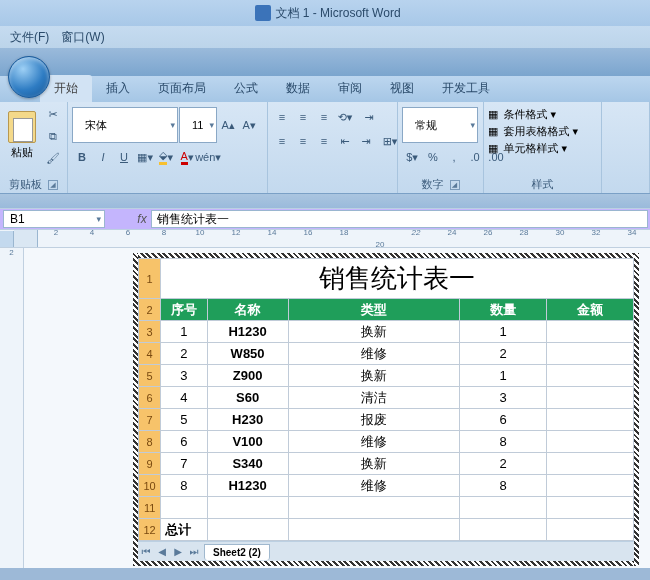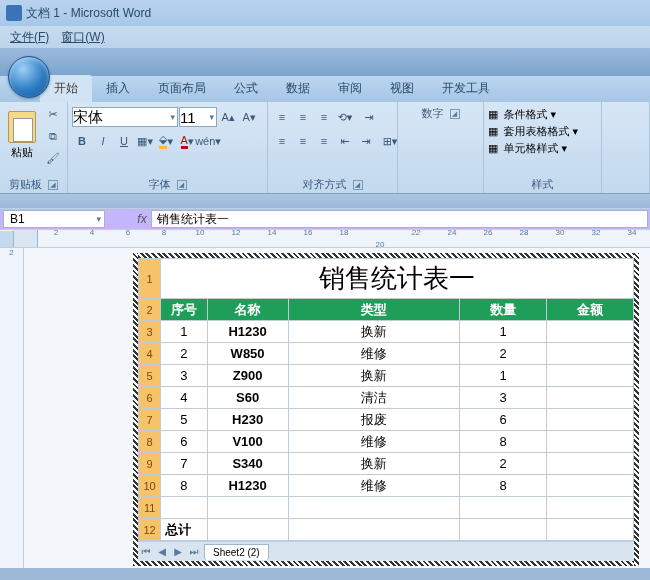--- a/index.html
+++ b/index.html
@@ -1,24 +1,24 @@
 <!DOCTYPE html>
 <html><head>
 <meta charset="utf-8">
 <style>
 * { box-sizing: border-box; margin: 0; padding: 0; font-family: "Microsoft YaHei", SimSun, sans-serif; }
 body { width: 650px; height: 580px; overflow: hidden; background: #9db9d7; }
 
 
-.titlebar { height: 26px; background: linear-gradient(#b8d3ee, #a8c8e8); display: flex; align-items: center; padding-left: 6px; font-size: 12px; color: #2a4a6a; gap: 4px; }
+.titlebar { height: 26px; background: linear-gradient(#b8d3ee, #a8c8e8); display: flex; align-items: center; padding-left: 6px; font-size: 12px; color: #2a4a6a; gap: 4px; justify-content: center; }
 .titlebar .icon { width: 16px; height: 16px; background: #3b73b9; border-radius: 2px; display: inline-block; }
 
 
 .menubar { height: 22px; background: linear-gradient(#c5dbf0, #bcd4ea); display: flex; align-items: center; padding-left: 6px; font-size: 12px; color: #2a4a6a; gap: 4px; }
-.menubar span { padding: 2px 4px; text-decoration: underline; }
+.menubar span { padding: 2px 4px; }
 
 
 .bluegap { height: 28px; background: linear-gradient(#9abadb, #7ba5ce); }
 
 
 .ribbontabs { height: 26px; background: linear-gradient(#bcd6ef, #a5c6e5); display: flex; align-items: flex-end; padding-left: 40px; font-size: 12px; }
 .ribbontabs .tab { padding: 5px 14px; color: #2a4a6a; cursor: pointer; }
 .ribbontabs .tab.active { background: #d2e3f4; border-radius: 3px 3px 0 0; color: #404040; font-weight: 500; }
 .orb { position: absolute; left: 8px; top: 56px; width: 42px; height: 42px; border-radius: 50%; background: radial-gradient(circle at 35% 30%, #9ed0f5, #2e7cc3 55%, #155493); border: 1px solid #1a5a9a; z-index: 5; box-shadow: inset 0 2px 4px rgba(255,255,255,0.5), 0 1px 3px rgba(0,0,0,0.3); }
 
@@ -27,21 +27,21 @@
 .rgroup { border-right: 1px solid #a8c4de; padding: 2px 4px 1px; display: flex; flex-direction: column; justify-content: space-between; }
 .rgroup .body { flex: 1; display: flex; align-items: flex-start; gap: 3px; }
 .rgroup .label { text-align: center; font-size: 11px; color: #3a5a7a; padding-top: 2px; display: flex; justify-content: center; align-items: center; gap: 6px; }
 .rgroup .label .dlg { width: 10px; height: 10px; border: 1px solid #7a9aba; font-size: 7px; line-height: 8px; text-align: center; color: #5a7a9a; }
 .bigbtn { width: 42px; height: 62px; display: flex; flex-direction: column; align-items: center; justify-content: center; gap: 2px; border-radius: 3px; }
 .pasteicon { width: 28px; height: 32px; background: #f4d98a; border: 1px solid #b89850; position: relative; border-radius: 2px; }
 .pasteicon::after { content: ""; position: absolute; left: 4px; top: 6px; width: 18px; height: 22px; background: #fff; border: 1px solid #999; }
 .col { display: flex; flex-direction: column; gap: 2px; justify-content: center; }
 .row { display: flex; gap: 1px; align-items: center; }
 .smbtn { width: 20px; height: 20px; display: flex; align-items: center; justify-content: center; font-size: 11px; color: #3a5a7a; border-radius: 2px; }
-.combo { height: 20px; background: #fff; border: 1px solid #8aa8c6; display: flex; align-items: center; padding: 0 14px 0 0; font-size: 15px; position: relative; }
+.combo { height: 36px; background: #fff; border: 1px solid #8aa8c6; display: flex; align-items: center; padding: 0 14px 0 12px; font-size: 11px; position: relative; }
 .combo::after { content: "▾"; position: absolute; right: 2px; font-size: 9px; color: #5a7a9a; }
 
 
 .fbar { height: 22px; background: #c4b5fd; border-top: 1px solid #bcd0e2; border-bottom: 1px solid #bcd0e2; display: flex; align-items: center; font-size: 12px; }
 .namebox { width: 102px; height: 18px; background: #fff; border: 1px solid #9ab6d0; margin-left: 3px; padding-left: 6px; line-height: 16px; display: flex; align-items: center; justify-content: space-between; padding-right: 3px; }
 .namebox::after { content: "▾"; font-size: 9px; color: #5a7a9a; }
 .fx { width: 18px; text-align: center; font-style: italic; color: #555; margin-left: 28px; }
 .finput { flex: 1; background: #fff; border: 1px solid #9ab6d0; height: 18px; padding-left: 5px; line-height: 16px; margin-right: 2px; }
 
 
@@ -64,21 +64,21 @@
 .sheetwrap { margin: 0; }
 table.sheet { border-collapse: collapse; width: 100%; font-size: 13px; }
 table.sheet td, table.sheet th { border: 1px solid #c0cbd8; height: 22px; text-align: center; padding: 0; }
 .rowhdr { width: 22px; background: #e6edf5; font-size: 11px; color: #3a5a7a; font-weight: normal; }
 .rowhdr.sel { background: #f7c36a; color: #7a4a10; }
 .titlecell { font-family: SimSun, serif; font-size: 26px; font-weight: 500; height: 40px !important; }
 .hdr { background: #1f9e5a; color: #fff; font-weight: bold; font-size: 13px; }
 .bold { font-weight: bold; }
 .sheettab { height: 20px; background: #d8e4ef; display: flex; align-items: center; font-size: 10px; border-top: 1px solid #bcd0e2; }
 .navbtn { width: 16px; text-align: center; color: #5a7a9a; }
-.tabname { background: #fff; padding: 2px 8px; border: 1px solid #a0b8ce; border-bottom: none; border-radius: 0 0 3px 3px; margin-left: 2px; }
+.tabname { background: #fff; padding: 2px 8px; border: 1px solid #a0b8ce; border-bottom: none; border-radius: 0 0 3px 3px; margin-left: 2px; font-weight: bold; }
 </style>
 </head>
 <body>
 
 <div class="titlebar">
   <span class="icon"></span>
   <span>文档 1 - Microsoft Word</span>
 </div>
 
 <div class="menubar">
@@ -132,51 +132,53 @@
       <div class="row">
         <div class="smbtn" style="font-weight:bold">B</div>
         <div class="smbtn" style="font-style:italic">I</div>
         <div class="smbtn" style="text-decoration:underline">U</div>
         <div class="smbtn">▦▾</div>
         <div class="smbtn"><span style="border-bottom:3px solid #f7c030">⬙</span>▾</div>
         <div class="smbtn"><span style="color:#c00;border-bottom:3px solid #c00">A</span>▾</div>
         <div class="smbtn">wén▾</div>
       </div>
     </div>
-    <div class="label">
-        <span>字体</span>
-        <span class="dlg">◢</span>
-      </div>
   </div>
 
   <div class="rgroup" style="width:130px">
     <div class="body" style="flex-direction:column;gap:4px;padding-top:3px">
       <div class="row">
         <div class="smbtn">≡</div>
         <div class="smbtn">≡</div>
         <div class="smbtn">≡</div>
         <div class="smbtn">⟲▾</div>
         <div class="smbtn" style="width:26px">⇥</div>
       </div>
       <div class="row">
         <div class="smbtn">≡</div>
         <div class="smbtn">≡</div>
         <div class="smbtn">≡</div>
         <div class="smbtn">⇤</div>
         <div class="smbtn">⇥</div>
         <div class="smbtn" style="width:26px">⊞▾</div>
       </div>
     </div>
-    <div class="label">
-        <span>对齐方式</span>
-        <span class="dlg">◢</span>
-      </div>
   </div>
 
   <div class="rgroup" style="width:86px">
+    <div class="body" style="flex-direction:column;gap:4px;padding-top:3px">
+      <div class="combo" style="width:76px">常规</div>
+      <div class="row">
+        <div class="smbtn">$▾</div>
+        <div class="smbtn">%</div>
+        <div class="smbtn">,</div>
+        <div class="smbtn">.0</div>
+        <div class="smbtn">.00</div>
+      </div>
+    </div>
     <div class="label">
         <span>数字</span>
         <span class="dlg">◢</span>
       </div>
   </div>
 
   <div class="rgroup" style="width:118px">
     <div class="body" style="flex-direction:column;gap:2px;padding-top:3px;font-size:11px">
       <div class="row"><span>▦</span>&nbsp;<span>条件格式 ▾</span></div>
       <div class="row"><span>▦</span>&nbsp;<span>套用表格格式 ▾</span></div>

